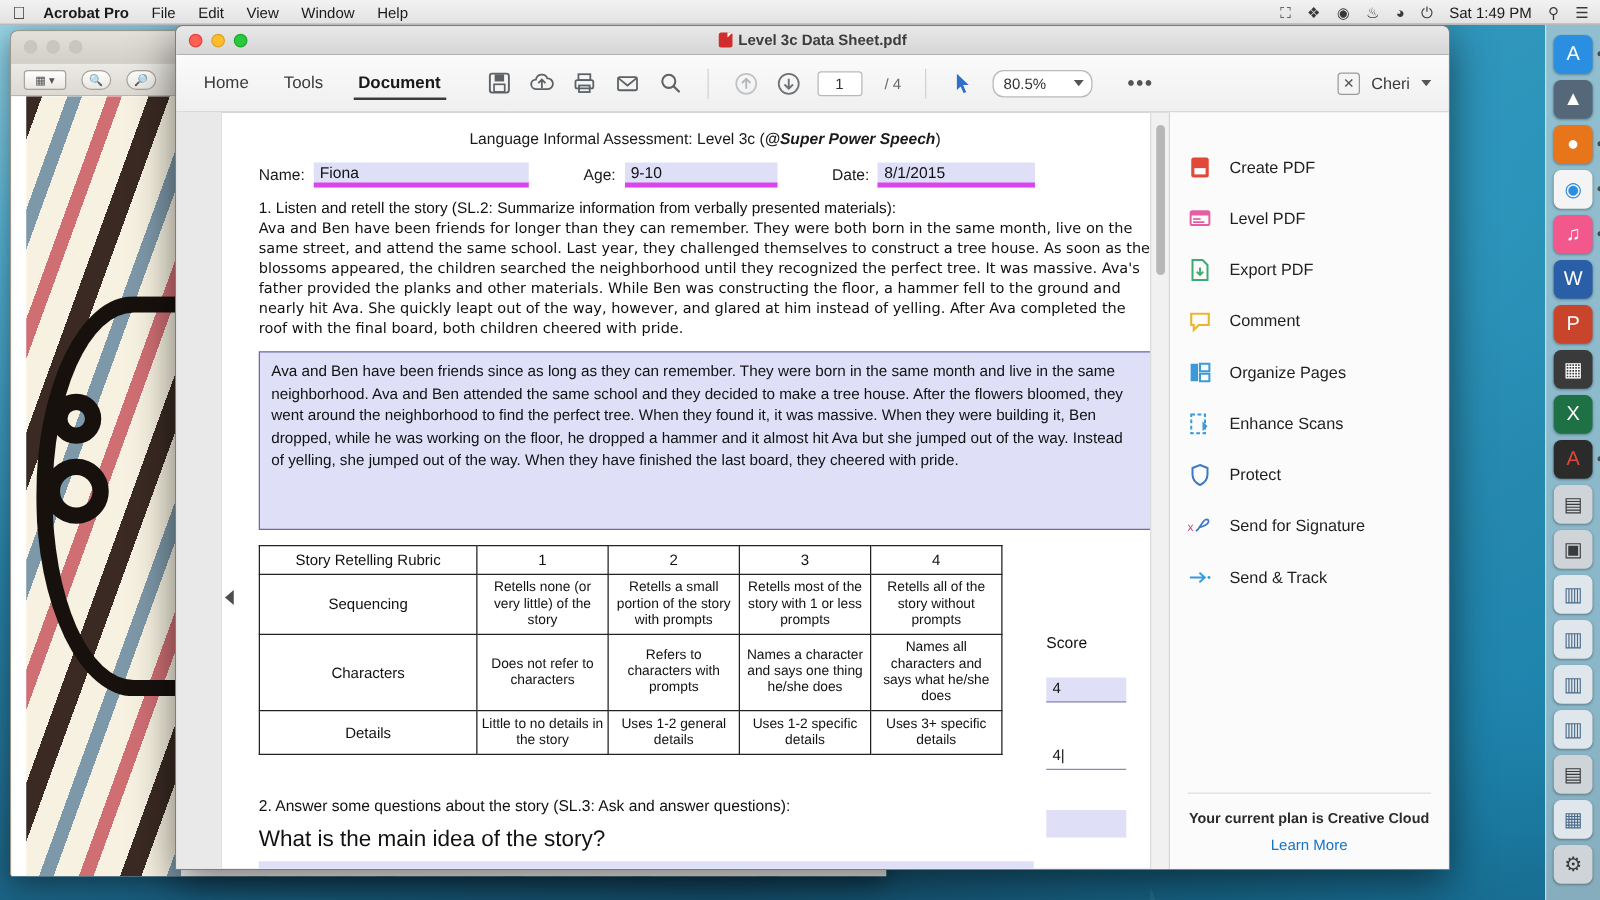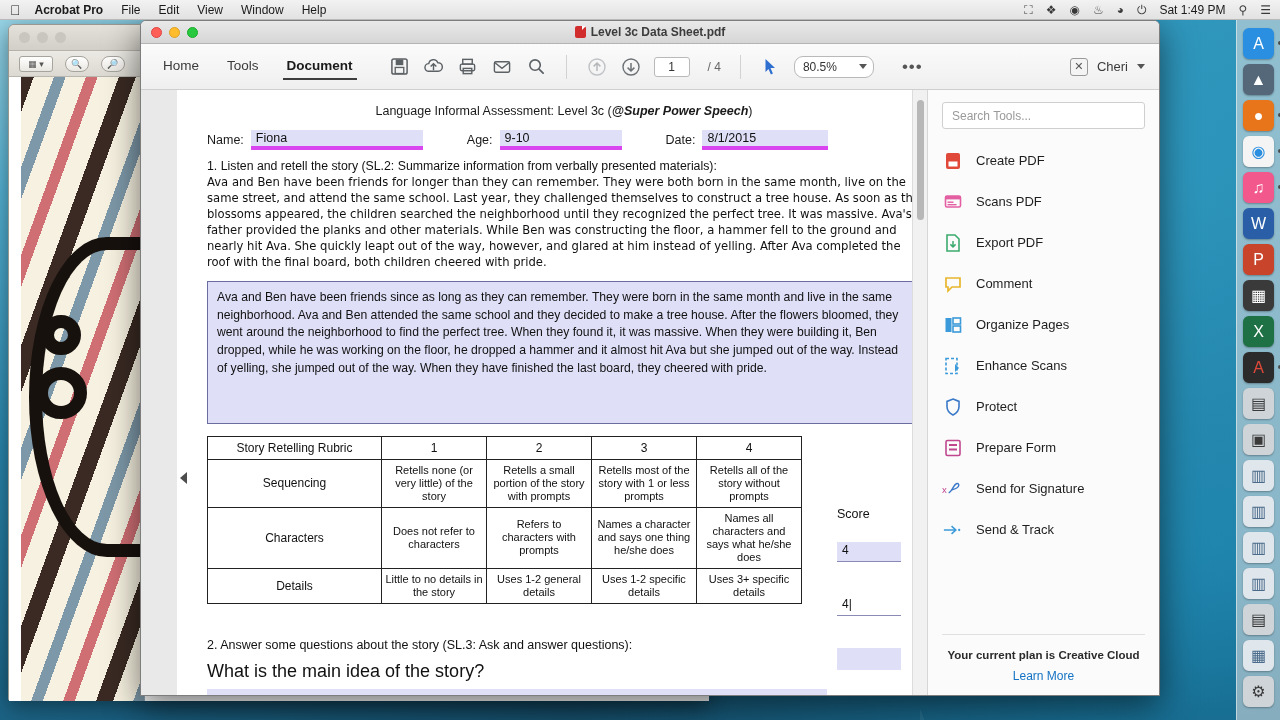--- a/index.html
+++ b/index.html
@@ -437,23 +437,20 @@
 
       <div class="pagearrow left"></div>
       <div class="pagearrow right"></div>
 
       <div id="vscroll">
         <div id="vthumb"></div>
       </div>
     </div>
 
     <div id="tools">
-      <div id="searchtools">
-        <span>Search Tools...</span>
-      </div>
 
       <div style="height:11px"></div>
 
       <div class="toolitem">
         <span class="ticon">
           <svg width="20" height="20" viewBox="0 0 20 20">
               <rect x="3" y="2" width="14" height="16" rx="2" fill="#e0483a"></rect>
               <rect x="5.5" y="10.5" width="9" height="5" fill="#fff"></rect>
             </svg>
         </span>
@@ -462,21 +459,21 @@
 
       <div class="toolitem">
         <span class="ticon">
           <svg width="20" height="20" viewBox="0 0 20 20">
               <rect x="2.5" y="4" width="15" height="11" rx="1.5" fill="none" stroke="#e45fa2" stroke-width="1.6"></rect>
               <rect x="2.5" y="4" width="15" height="3.4" fill="#e45fa2"></rect>
               <rect x="4.5" y="9.5" width="6" height="1.4" fill="#e45fa2"></rect>
               <rect x="4.5" y="12" width="9" height="1.4" fill="#e45fa2"></rect>
             </svg>
         </span>
-        <span>Scans PDF</span>
+        <span>Level PDF</span>
       </div>
 
       <div class="toolitem">
         <span class="ticon">
           <svg width="20" height="20" viewBox="0 0 20 20">
               <path d="M4 2h8l4 4v12H4z" fill="none" stroke="#3cab6e" stroke-width="1.6"></path>
               <path d="M10 8v6M7.4 11.4L10 14l2.6-2.6" fill="none" stroke="#3cab6e" stroke-width="1.5"></path>
             </svg>
         </span>
         <span>Export PDF</span>
@@ -515,30 +512,20 @@
       <div class="toolitem">
         <span class="ticon">
           <svg width="20" height="20" viewBox="0 0 20 20">
               <path d="M10 2l6 2.4v5.2c0 4-2.6 6.8-6 8.4-3.4-1.6-6-4.4-6-8.4V4.4z" fill="none" stroke="#3b79c9" stroke-width="1.6"></path>
             </svg>
         </span>
         <span>Protect</span>
       </div>
 
 
-      <div class="toolitem">
-        <span class="ticon">
-          <svg width="20" height="20" viewBox="0 0 20 20">
-              <rect x="3" y="2.5" width="14" height="15" rx="1.5" fill="none" stroke="#c0468e" stroke-width="1.6"></rect>
-              <rect x="6" y="6" width="8" height="2" fill="#c0468e"></rect>
-              <rect x="6" y="10.5" width="8" height="2" fill="#c0468e"></rect>
-            </svg>
-        </span>
-        <span>Prepare Form</span>
-      </div>
 
       <div class="toolitem">
         <span class="ticon">
           <svg width="22" height="20" viewBox="0 0 22 20">
               <text x="0" y="14" font-size="10" fill="#c0468e" font-family="Liberation Sans">x</text>
               <path d="M7 14c3-1 5-8 8-9.5 2-1 3.5 1 2 3-1.5 2-5 3-7 3.5" fill="none" stroke="#3b79c9" stroke-width="1.5"></path>
             </svg>
         </span>
         <span>Send for Signature</span>
       </div>

